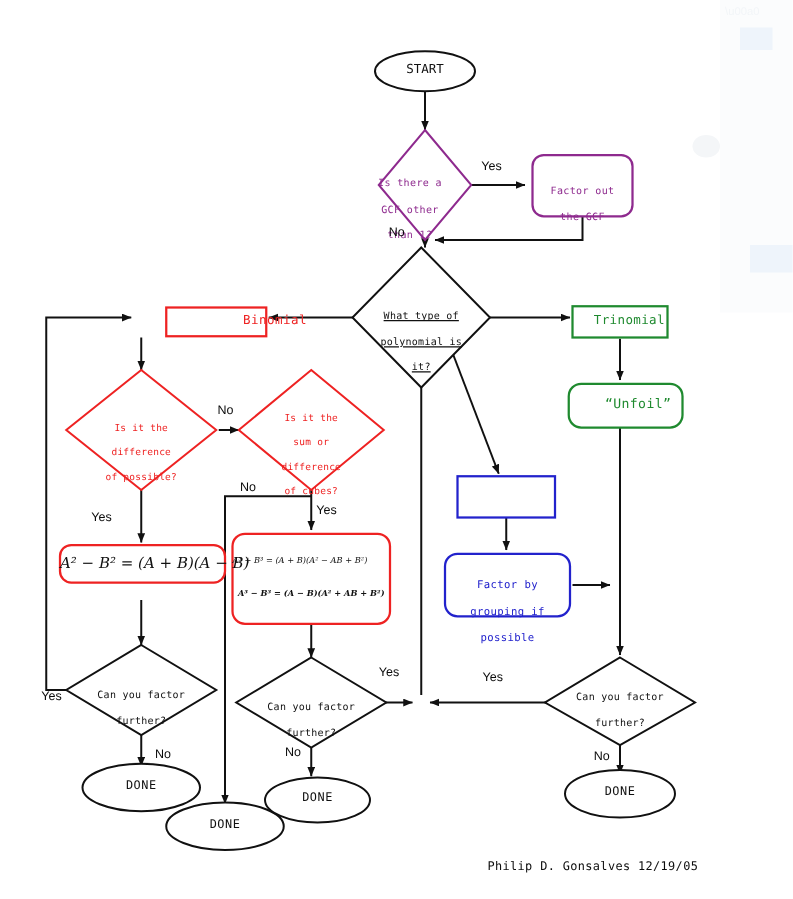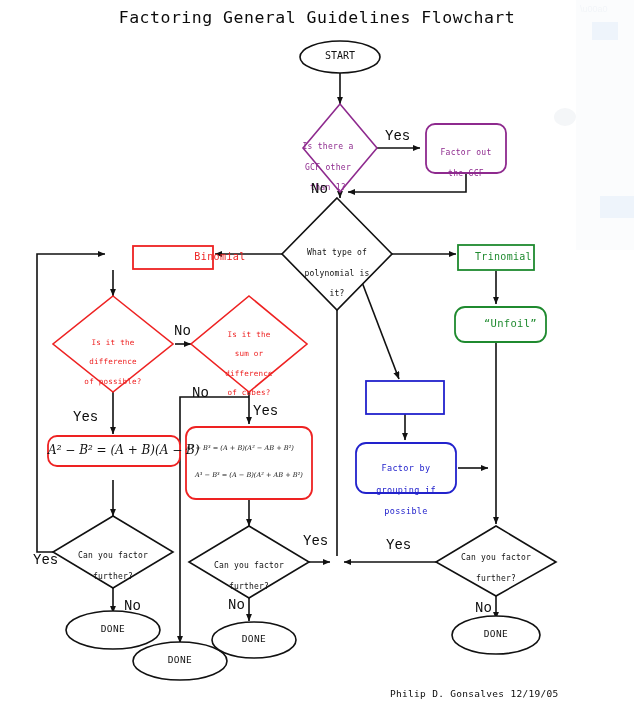--- a/index.html
+++ b/index.html
@@ -33,22 +33,22 @@
     font-family:"DejaVu Sans Mono","Liberation Mono",monospace;
   }
 
   
   .nodetext{
     position:absolute;text-align:center;line-height:1.28;
     font-family:"DejaVu Sans Mono","Liberation Mono",monospace;
     white-space:pre-line;pointer-events:none;
   }
   .edgelabel{
-    position:absolute;font-size:14px;color:#0b0b0b;
-    font-family:Liberation Mono, monospace;
+    position:absolute;font-size:10px;color:#0b0b0b;
+    font-family:Liberation Sans, sans-serif;
     white-space:nowrap;pointer-events:none;
   }
   .fml{
     position:absolute;text-align:center;
     font-family:"DejaVu Serif","Liberation Serif",serif;
     font-style:italic;color:#111;white-space:nowrap;pointer-events:none;
   }
 </style>
 </head>
 <body>
@@ -56,21 +56,20 @@
 <div id="stage">
 
   <div class="ghost">
     <div class="gpanel" style="left:36px;top:0;width:58px;height:250px;"></div>
     <div class="gtxt" style="left:40px;top:4px;">\u00a0</div>
     <div class="gcirc" style="left:14px;top:108px;width:22px;height:18px;"></div>
     <div class="gblue" style="left:52px;top:22px;width:26px;height:18px;"></div>
     <div class="gblue" style="left:60px;top:196px;width:34px;height:22px;"></div>
   </div>
 
-  <div class="ttl">Factoring General Guidelines Flowchart</div>
 
   <svg id="flow" viewBox="0 0 634 719">
     <defs>
       <marker id="ah" markerWidth="9" markerHeight="9" refX="7.4" refY="3.1" orient="auto" markerUnits="userSpaceOnUse">
         <path d="M0,0 L7.6,3.1 L0,6.2 z" fill="#111111"></path>
       </marker>
     </defs>
 
     <g id="edges" fill="none" stroke="#111111" stroke-width="1.6" marker-end="url(#ah)">
 
@@ -172,21 +171,21 @@
     <span>Is there a</span><br>
     <span>GCF other</span><br>
     <span>than 1?</span>
   </div>
 
   <div class="nodetext" style="left:426px;top:138px;width:80px;font-size:8px;color:#8e2a8e;letter-spacing:.3px;text-align:center;">
     <span>Factor out</span><br>
     <span>the GCF</span>
   </div>
 
-  <div class="nodetext" style="left:287px;top:238px;width:100px;font-size:8px;color:#111;letter-spacing:.2px;">
+  <div class="nodetext" style="left:287px;top:238px;width:100px;font-size:8px;color:#111;letter-spacing:.2px;text-decoration:underline;">
     <span>What type of</span><br>
     <span>polynomial is</span><br>
     <span>it?</span>
   </div>
 
   <div class="nodetext" style="left:133px;top:251px;width:80px;font-size:10px;color:#ee2222;letter-spacing:.4px;padding-left:47px;">Binomial</div>
 
   <div class="nodetext" style="left:458px;top:251px;width:91px;font-size:10px;color:#1f8a2f;letter-spacing:.3px;">Trinomial</div>
 
   <div class="nodetext" style="left:455px;top:317px;width:111px;font-size:10.5px;color:#1f8a2f;letter-spacing:.3px;">“Unfoil”</div>
@@ -207,21 +206,21 @@
   <div class="nodetext" style="left:199px;top:320px;width:100px;font-size:7.6px;color:#ee2222;letter-spacing:.2px;">
     <span>Is it the</span><br>
     <span>sum or</span><br>
     <span>difference</span><br>
     <span>of cubes?</span>
   </div>
 
   <div class="fml" style="left:48px;top:443px;width:132px;font-size:12px;">A² − B² = (A + B)(A − B)</div>
 
   <div class="fml" style="left:186px;top:444px;width:101px;font-size:6.6px;text-align:right;">A³ + B³ = (A + B)(A² − AB + B²)</div>
-  <div class="fml" style="left:186px;top:471px;width:126px;font-size:6.6px;">A³ − B³ = (A − B)(A² + AB + B²)</div>
+  <div class="fml" style="left:186px;top:471px;width:126px;font-size:6.6px;font-weight:bold;">A³ − B³ = (A − B)(A² + AB + B²)</div>
 
   <div class="nodetext" style="left:53px;top:541px;width:120px;font-size:8px;color:#111;letter-spacing:.2px;">
     <span>Can you factor</span><br>
     <span>further?</span>
   </div>
   <div class="nodetext" style="left:189px;top:551px;width:120px;font-size:8px;color:#111;letter-spacing:.2px;">
     <span>Can you factor</span><br>
     <span>further?</span>
   </div>
   <div class="nodetext" style="left:436px;top:543px;width:120px;font-size:8px;color:#111;letter-spacing:.2px;">

